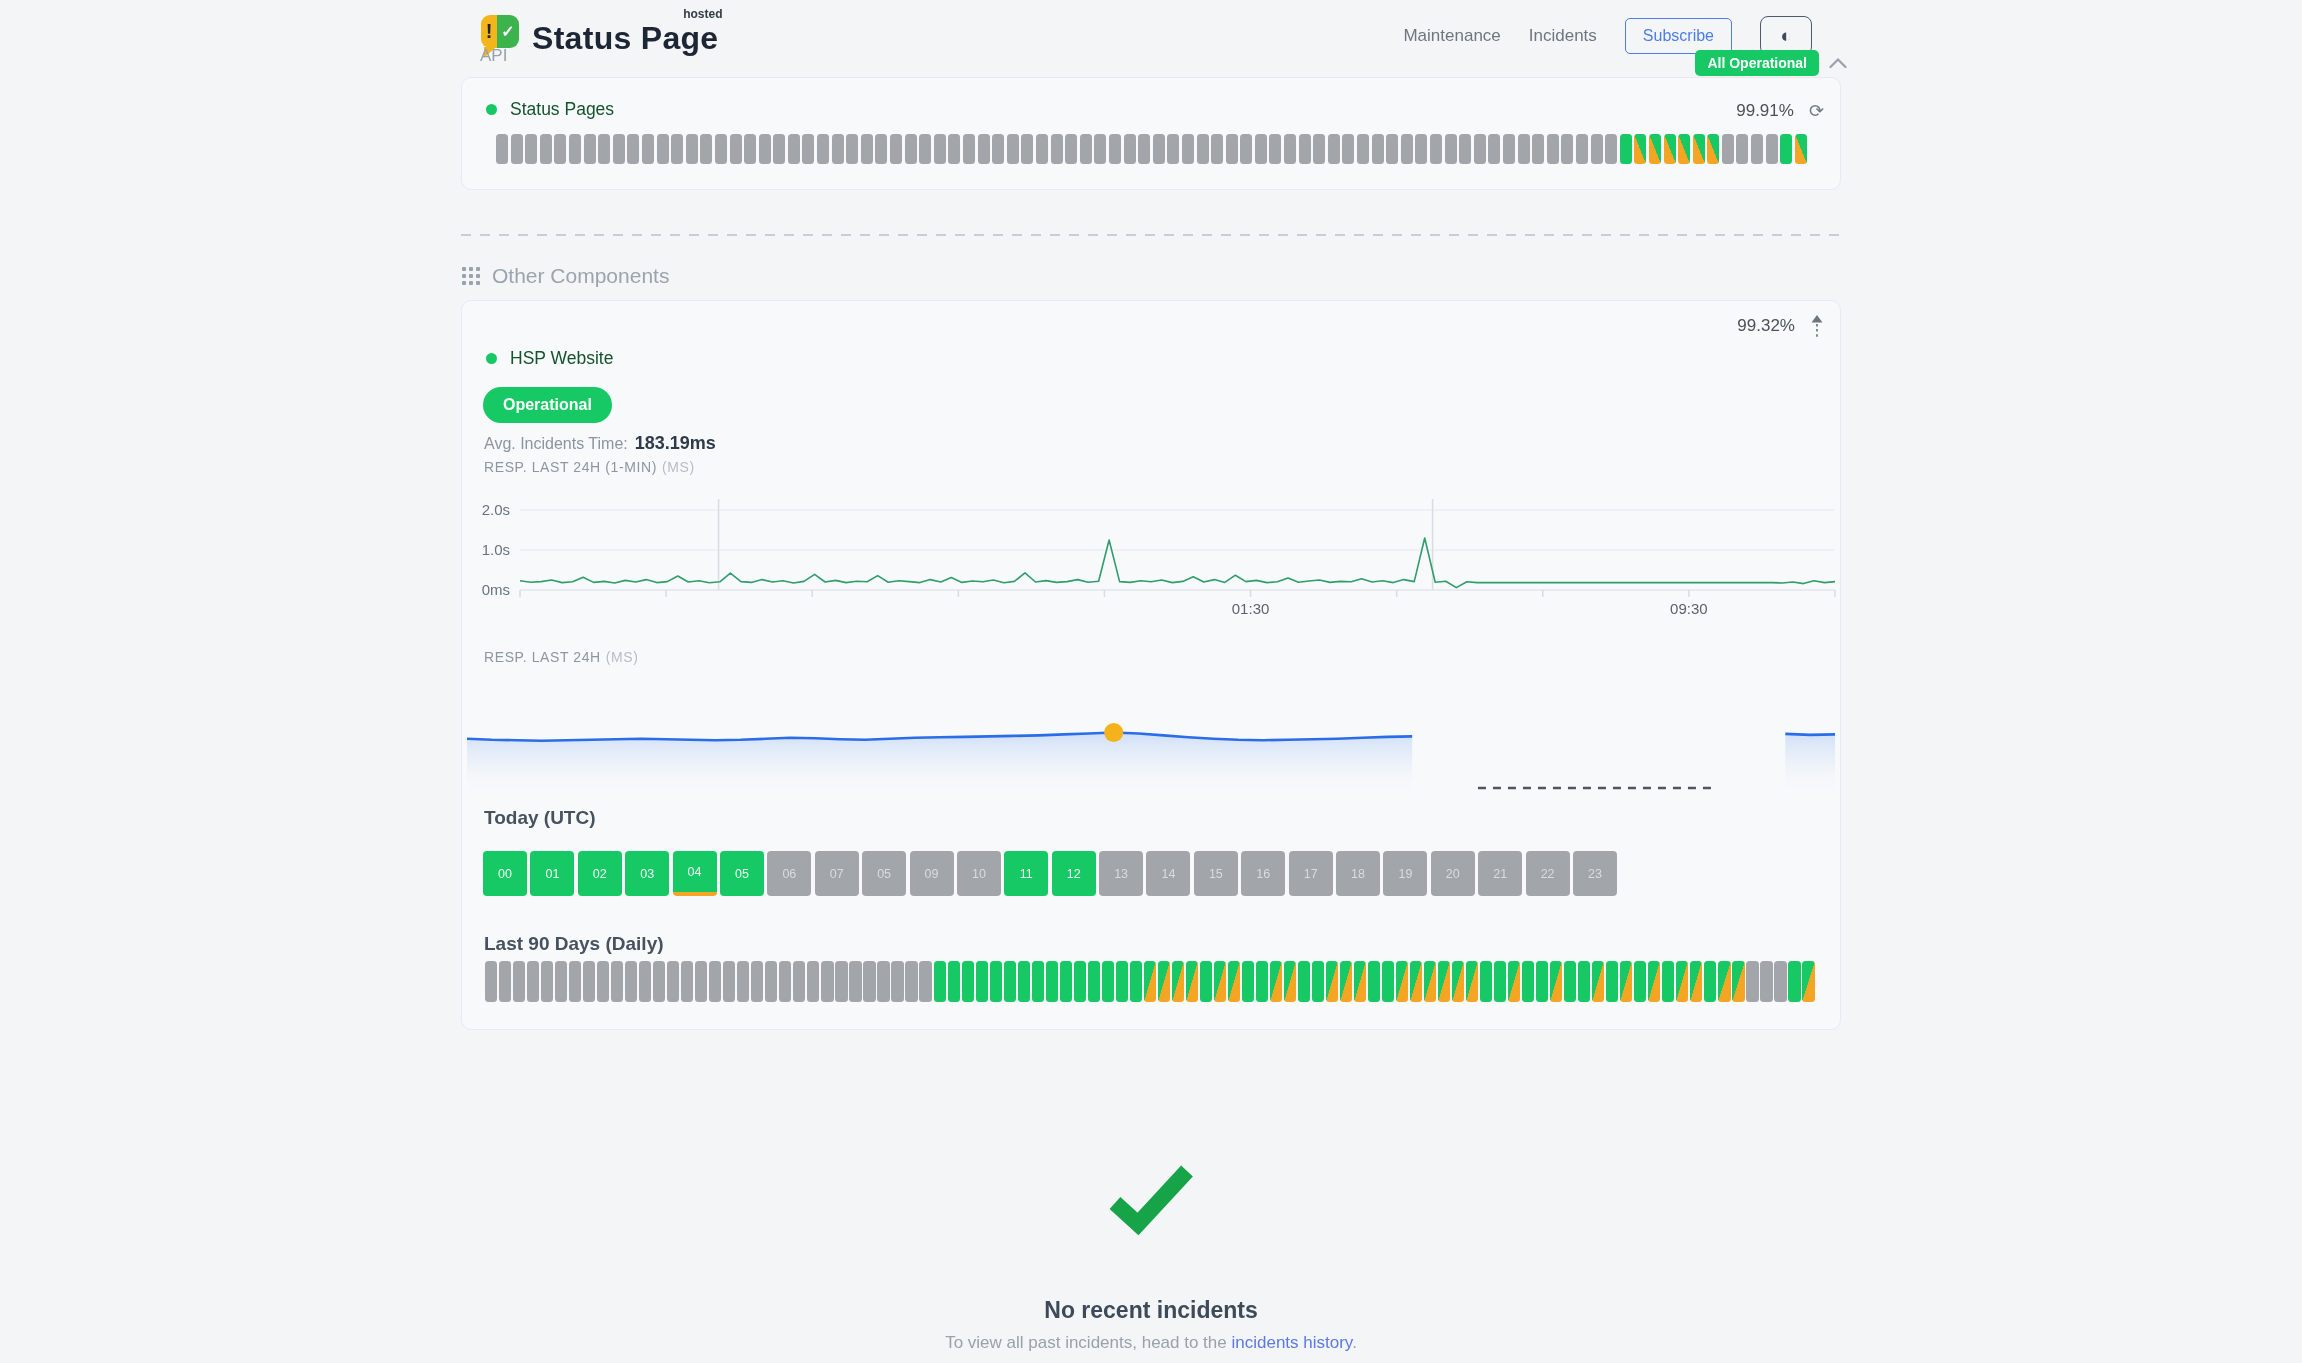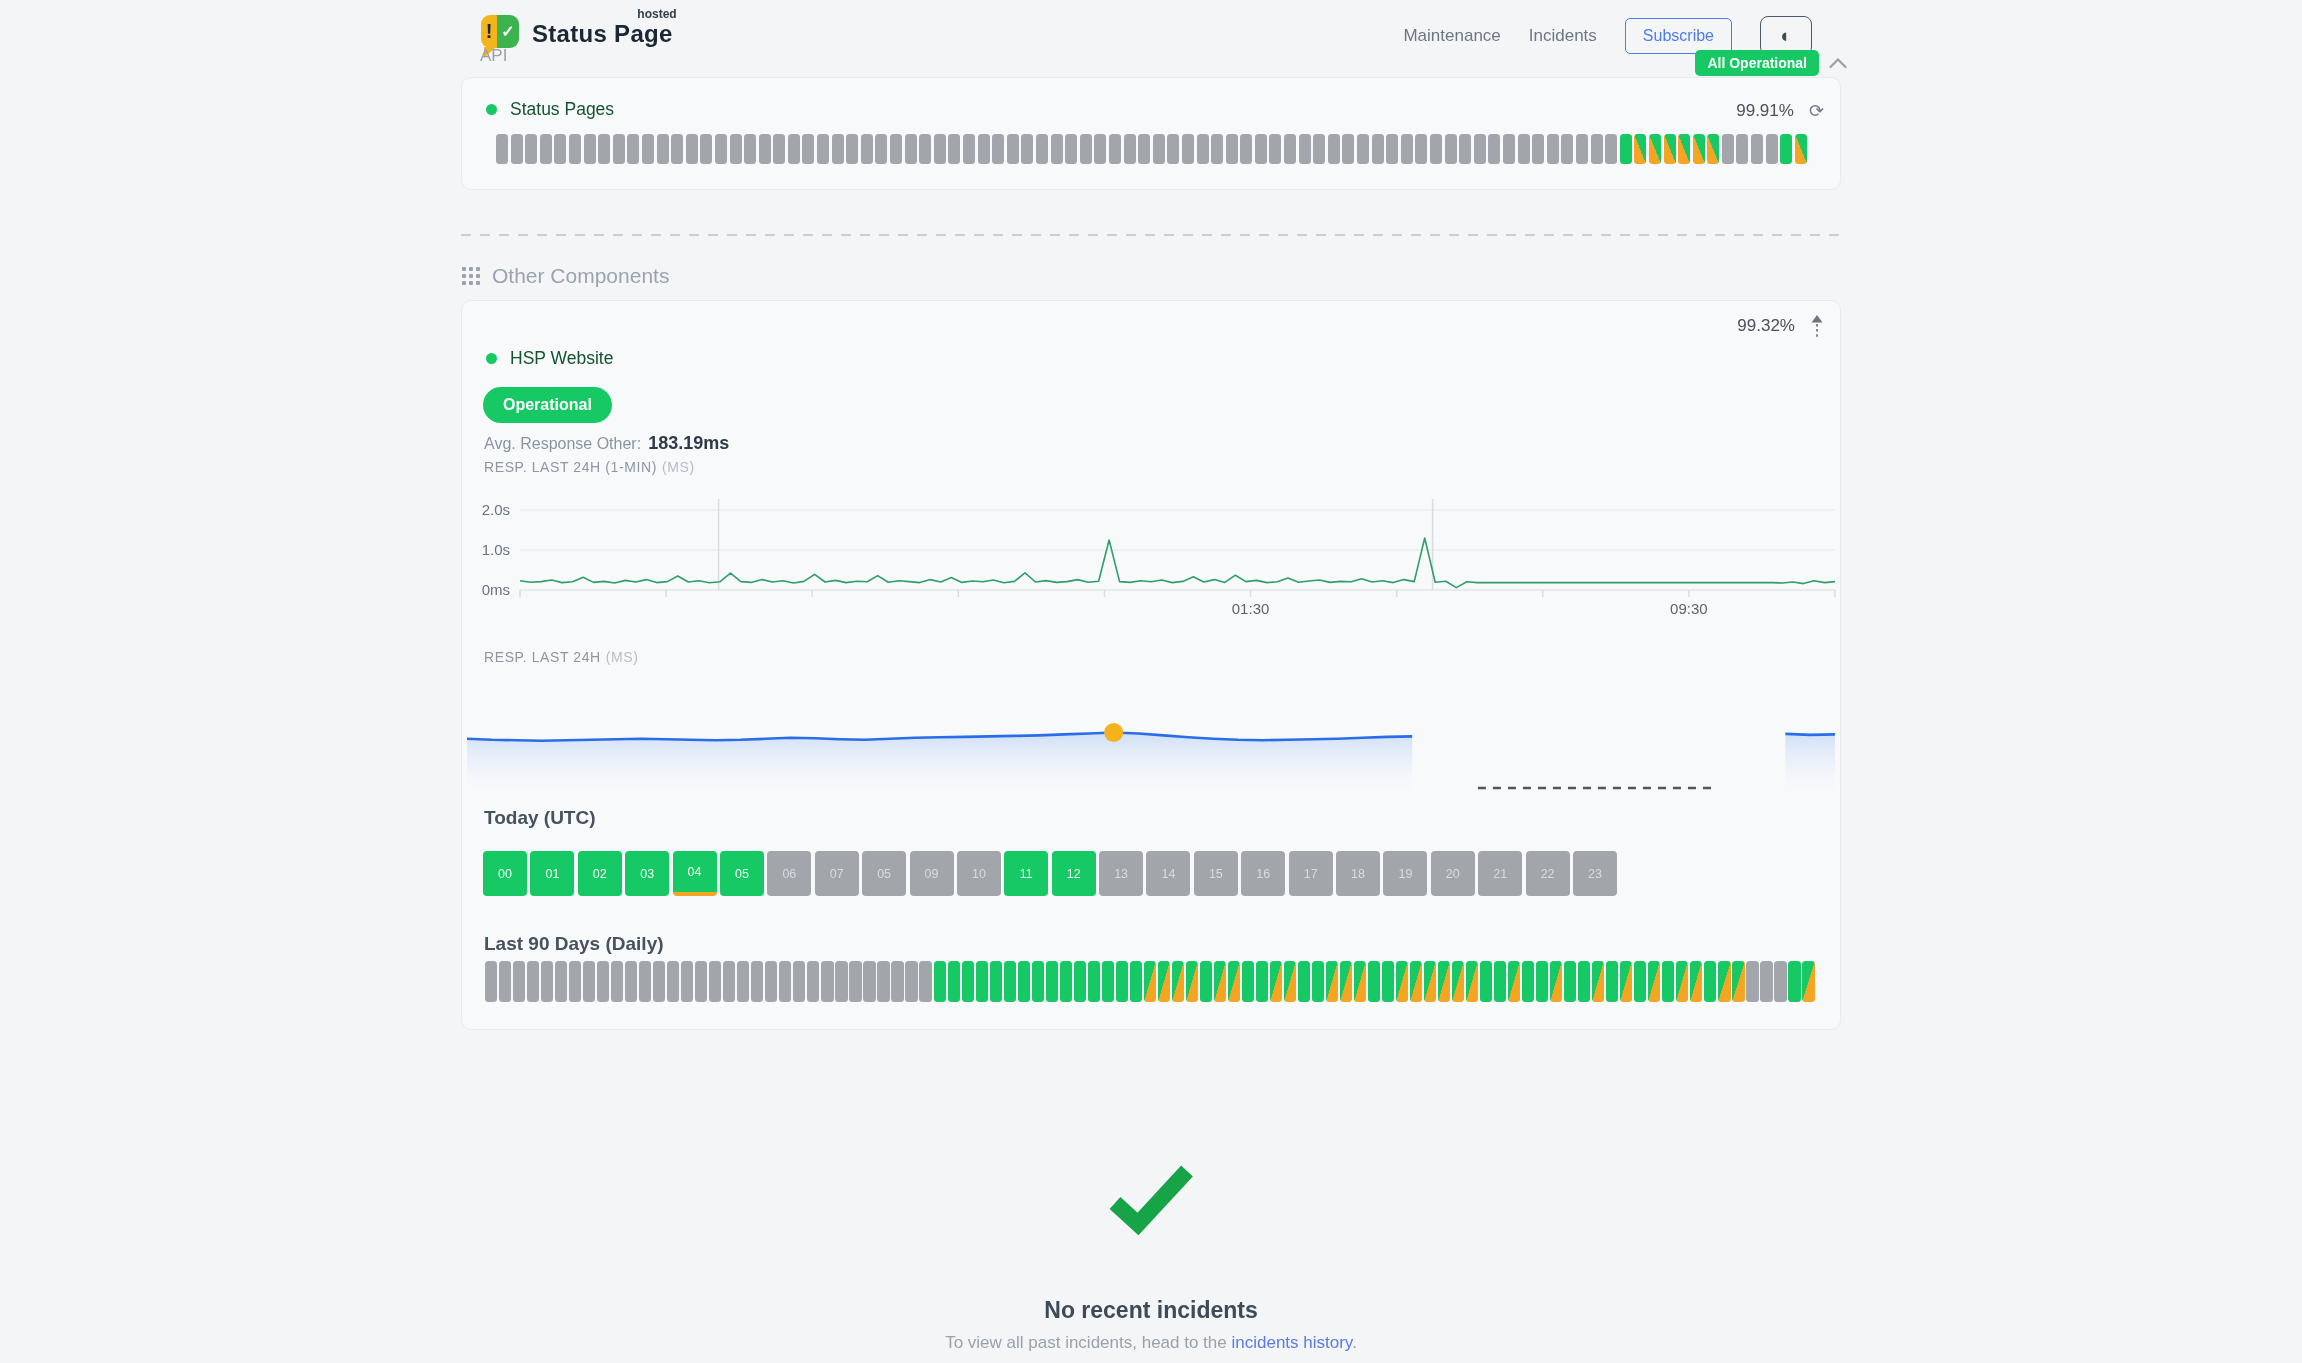--- a/index.html
+++ b/index.html
@@ -15,21 +15,21 @@
   .brand{position:absolute;left:20px;top:12px;display:flex;align-items:flex-start;gap:13px;}
   .logo-icon{width:38px;height:44px;position:relative;margin-top:3px;}
   .bubble{width:38px;height:33px;border-radius:9px;overflow:hidden;display:flex;}
   .half-left{width:42%;background:#f2b51c;display:flex;align-items:center;justify-content:center;
     color:#1d2430;font-weight:bold;font-size:20px;}
   .half-right{flex:1;background:#3db34e;display:flex;align-items:center;justify-content:center;
     color:#fff;font-weight:bold;font-size:16px;}
   .tail{position:absolute;left:3px;top:32px;width:12px;height:11px;background:#f2b51c;
     clip-path:polygon(0 0,100% 0,0 100%);}
   .brand-text{position:relative;padding-top:8px;}
-  .brand-title{font-size:24px;font-weight:700;color:#1d2634;letter-spacing:.3px;}
+  .brand-title{font-size:32px;font-weight:700;color:#1d2634;letter-spacing:.3px;}
   .brand-sup{position:absolute;top:-5px;right:-4px;font-size:12px;color:#333c48;font-weight:600;}
 
   .nav{position:absolute;top:16px;right:29px;display:flex;align-items:center;gap:28px;}
   .nav-link{font-size:17px;color:#6e7781;cursor:pointer;}
   .subscribe-btn{font-size:16px;color:#4d7de9;border:1.5px solid #4d7de9;border-radius:5px;
     padding:8px 17px;background:transparent;font-family:inherit;cursor:pointer;}
   .theme-btn{width:50px;height:37px;border:1.5px solid #4d5a6b;border-radius:8px;background:transparent;
     display:flex;align-items:center;justify-content:center;font-size:19px;color:#3f4a57;cursor:pointer;}
   .status-row{position:absolute;top:50px;right:-6px;display:flex;align-items:center;gap:10px;}
   .status-pill{background:#17c964;color:#fff;font-size:14px;font-weight:700;padding:5px 12px;border-radius:5px;}
@@ -261,21 +261,21 @@
     <div class="pct-row" style="right:16px;top:13px;">
       <span class="pct">99.32%</span>
       <svg width="14" height="24" viewBox="0 0 14 24">
         <path d="M7 1 L12.5 8.5 L1.5 8.5 Z" fill="#6c7681"></path>
         <line x1="7" y1="10" x2="7" y2="23" stroke="#6c7681" stroke-width="1.7" stroke-dasharray="2.5 2.6"></line>
       </svg>
     </div>
 
     <div class="op-badge">Operational</div>
     <div class="avg-row">
-      <span>Avg. Response Other:</span><span class="avg-value">183.19ms</span>
+      <span>Avg. Incidents Time:</span><span class="avg-value">183.19ms</span>
     </div>
 
     <div class="chart-label chart-label1">
       <span>RESP. LAST 24H (1-MIN)</span><span class="unit">(MS)</span>
     </div>
     <svg class="chart1-svg" id="chart1" width="1380" height="140" viewBox="0 0 1380 140">
         <line x1="58" y1="97" x2="1373" y2="97" stroke="#d8dbdf" stroke-width="1"></line>
         <text x="48" y="102" text-anchor="end" font-size="15" fill="#6a7280">0ms</text>
         <line x1="58" y1="57" x2="1373" y2="57" stroke="#e5e8ec" stroke-width="1"></line>
         <text x="48" y="62" text-anchor="end" font-size="15" fill="#6a7280">1.0s</text>

